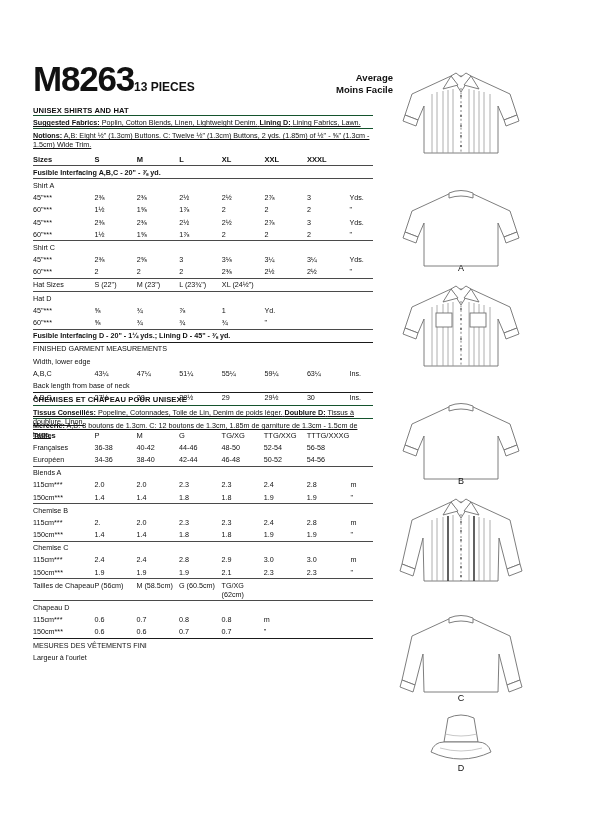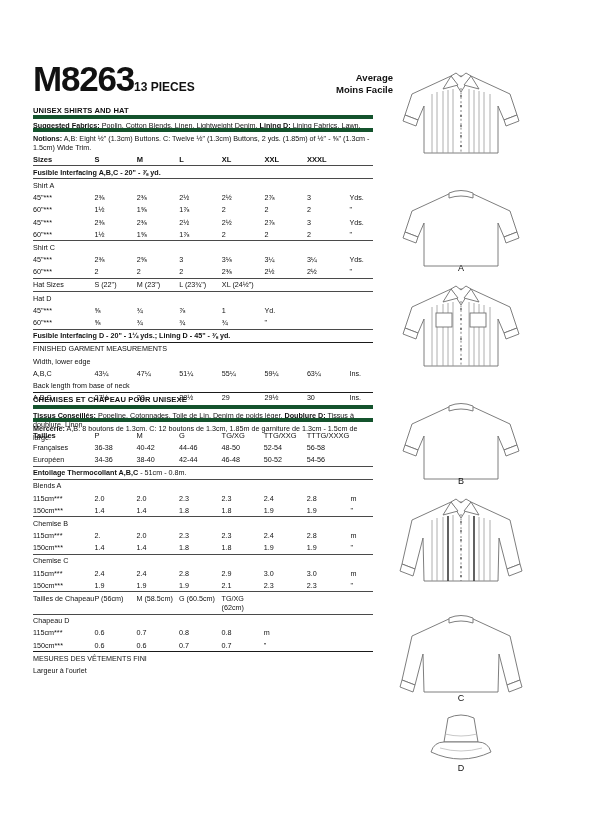--- a/index.html
+++ b/index.html
@@ -19,21 +19,21 @@
   .pattern-no {
     font-size:35px; font-weight:bold; letter-spacing:-1.2px;
     line-height:34px; display:inline-block; vertical-align:baseline;
   }
   .pieces { font-size:12px; font-weight:bold; display:inline-block; vertical-align:baseline;}
   .diff { position:absolute; right:0px; top:10px; text-align:right; }
   .diff div { font-size:9.5px; font-weight:bold; line-height:11.5px;margin-left:8px; }
 
   
   .sect { position:absolute; left:33px; width:340px; }
-  .rule { border-top:4px solid #14532d; }
+  .rule { border-top:1px solid #14532d;text-decoration:underline; }
   .rule-thick { border-top:1.6px solid #1a1a1a; }
   .hd { font-size:7.6px; font-weight:bold; letter-spacing:0.1px; padding:2.2px 0 2px 0; }
   .ln { font-size:7.2px; padding:2.2px 0 2.2px 0; line-height:9px; }
   .ln b, .hd b { font-weight:bold; }
 
   
   table.t { position:absolute; left:33px; width:340px; border-collapse:collapse; }
   table.t td, table.t th { font-size:7.2px; padding:1.6px 0 1.6px 0; text-align:left; font-weight:normal; vertical-align:baseline; }
   table.t th { font-weight:bold; font-size:7.5px; }
   .c0 { width:64px; }
@@ -285,26 +285,20 @@
     <tr>
       <td class="lbl">Européen</td>
       <td>34-36</td>
       <td>38-40</td>
       <td>42-44</td>
       <td>46-48</td>
       <td>50-52</td>
       <td>54-56</td>
       <td></td>
     </tr>
-    <tr class="brdr-top note">
-      <td colspan="8">
-        <b>Entoilage Thermocollant A,B,C</b>
-        <span>- 51cm - 0.8m.</span>
-      </td>
-    </tr>
 
     <tr class="brdr-top rowhead">
       <td colspan="8">Blends A</td>
     </tr>
     <tr>
       <td>115cm***</td>
       <td>2.0</td>
       <td>2.0</td>
       <td>2.3</td>
       <td>2.3</td>

